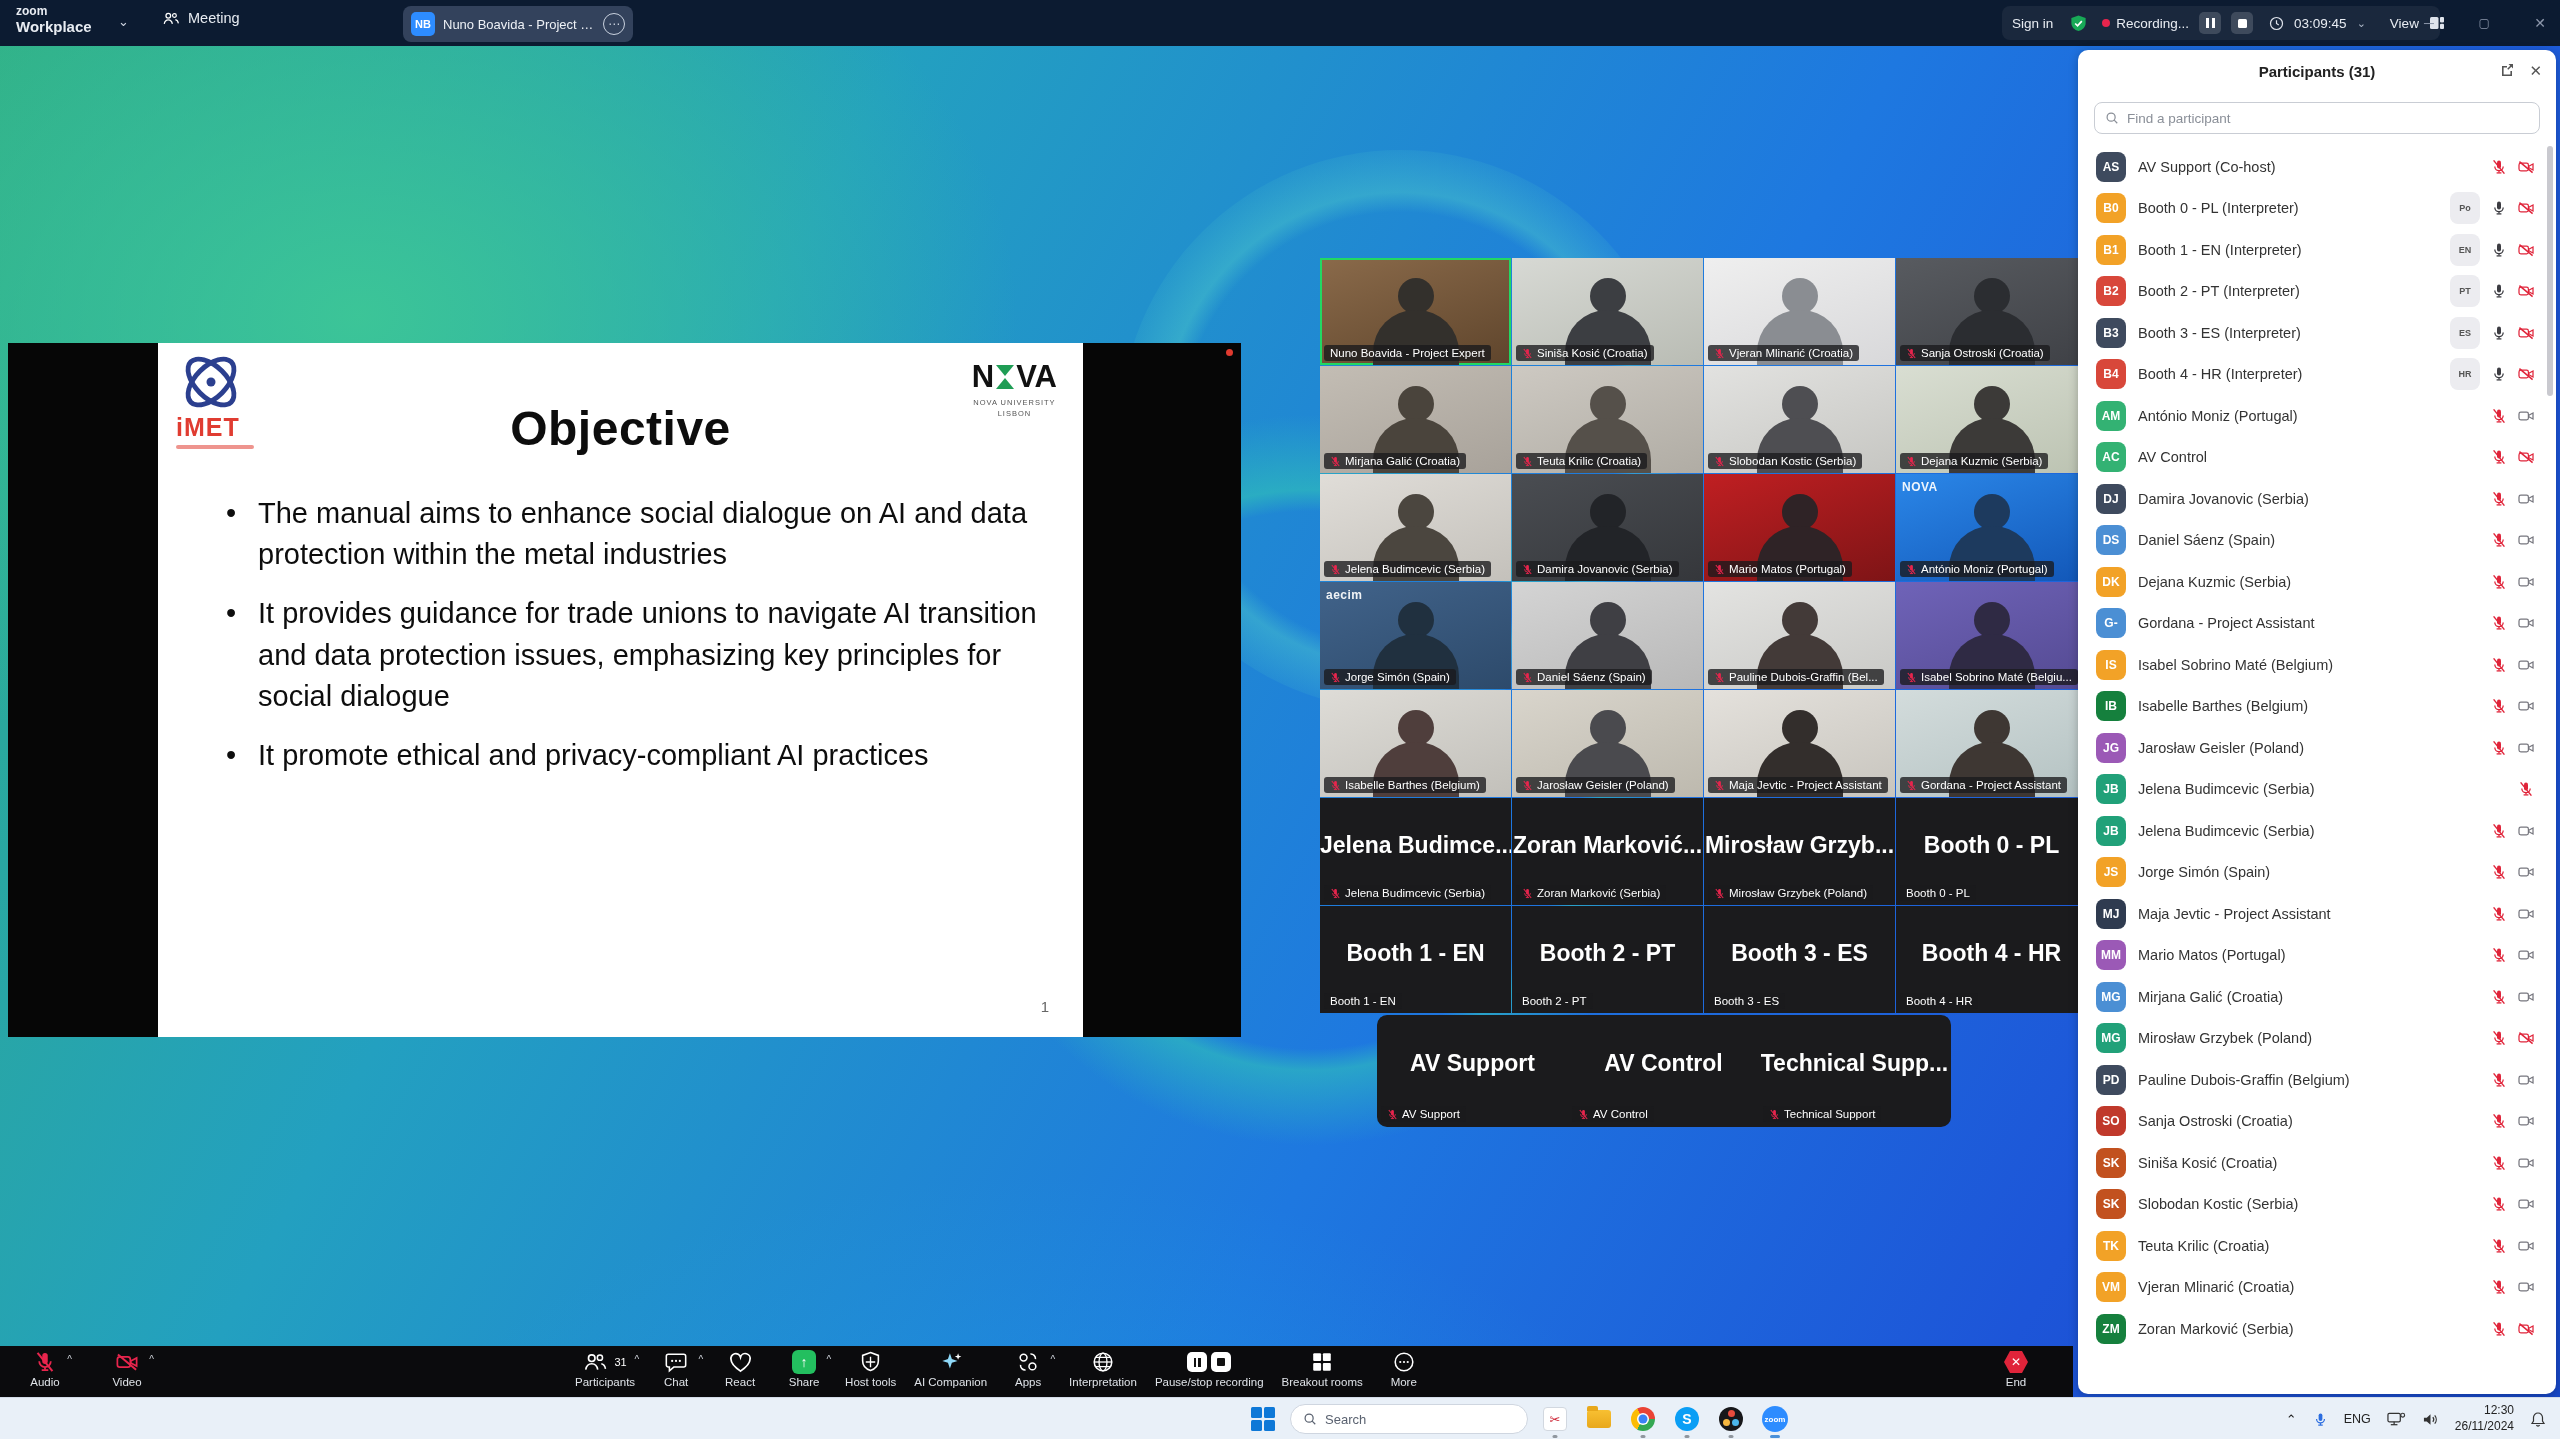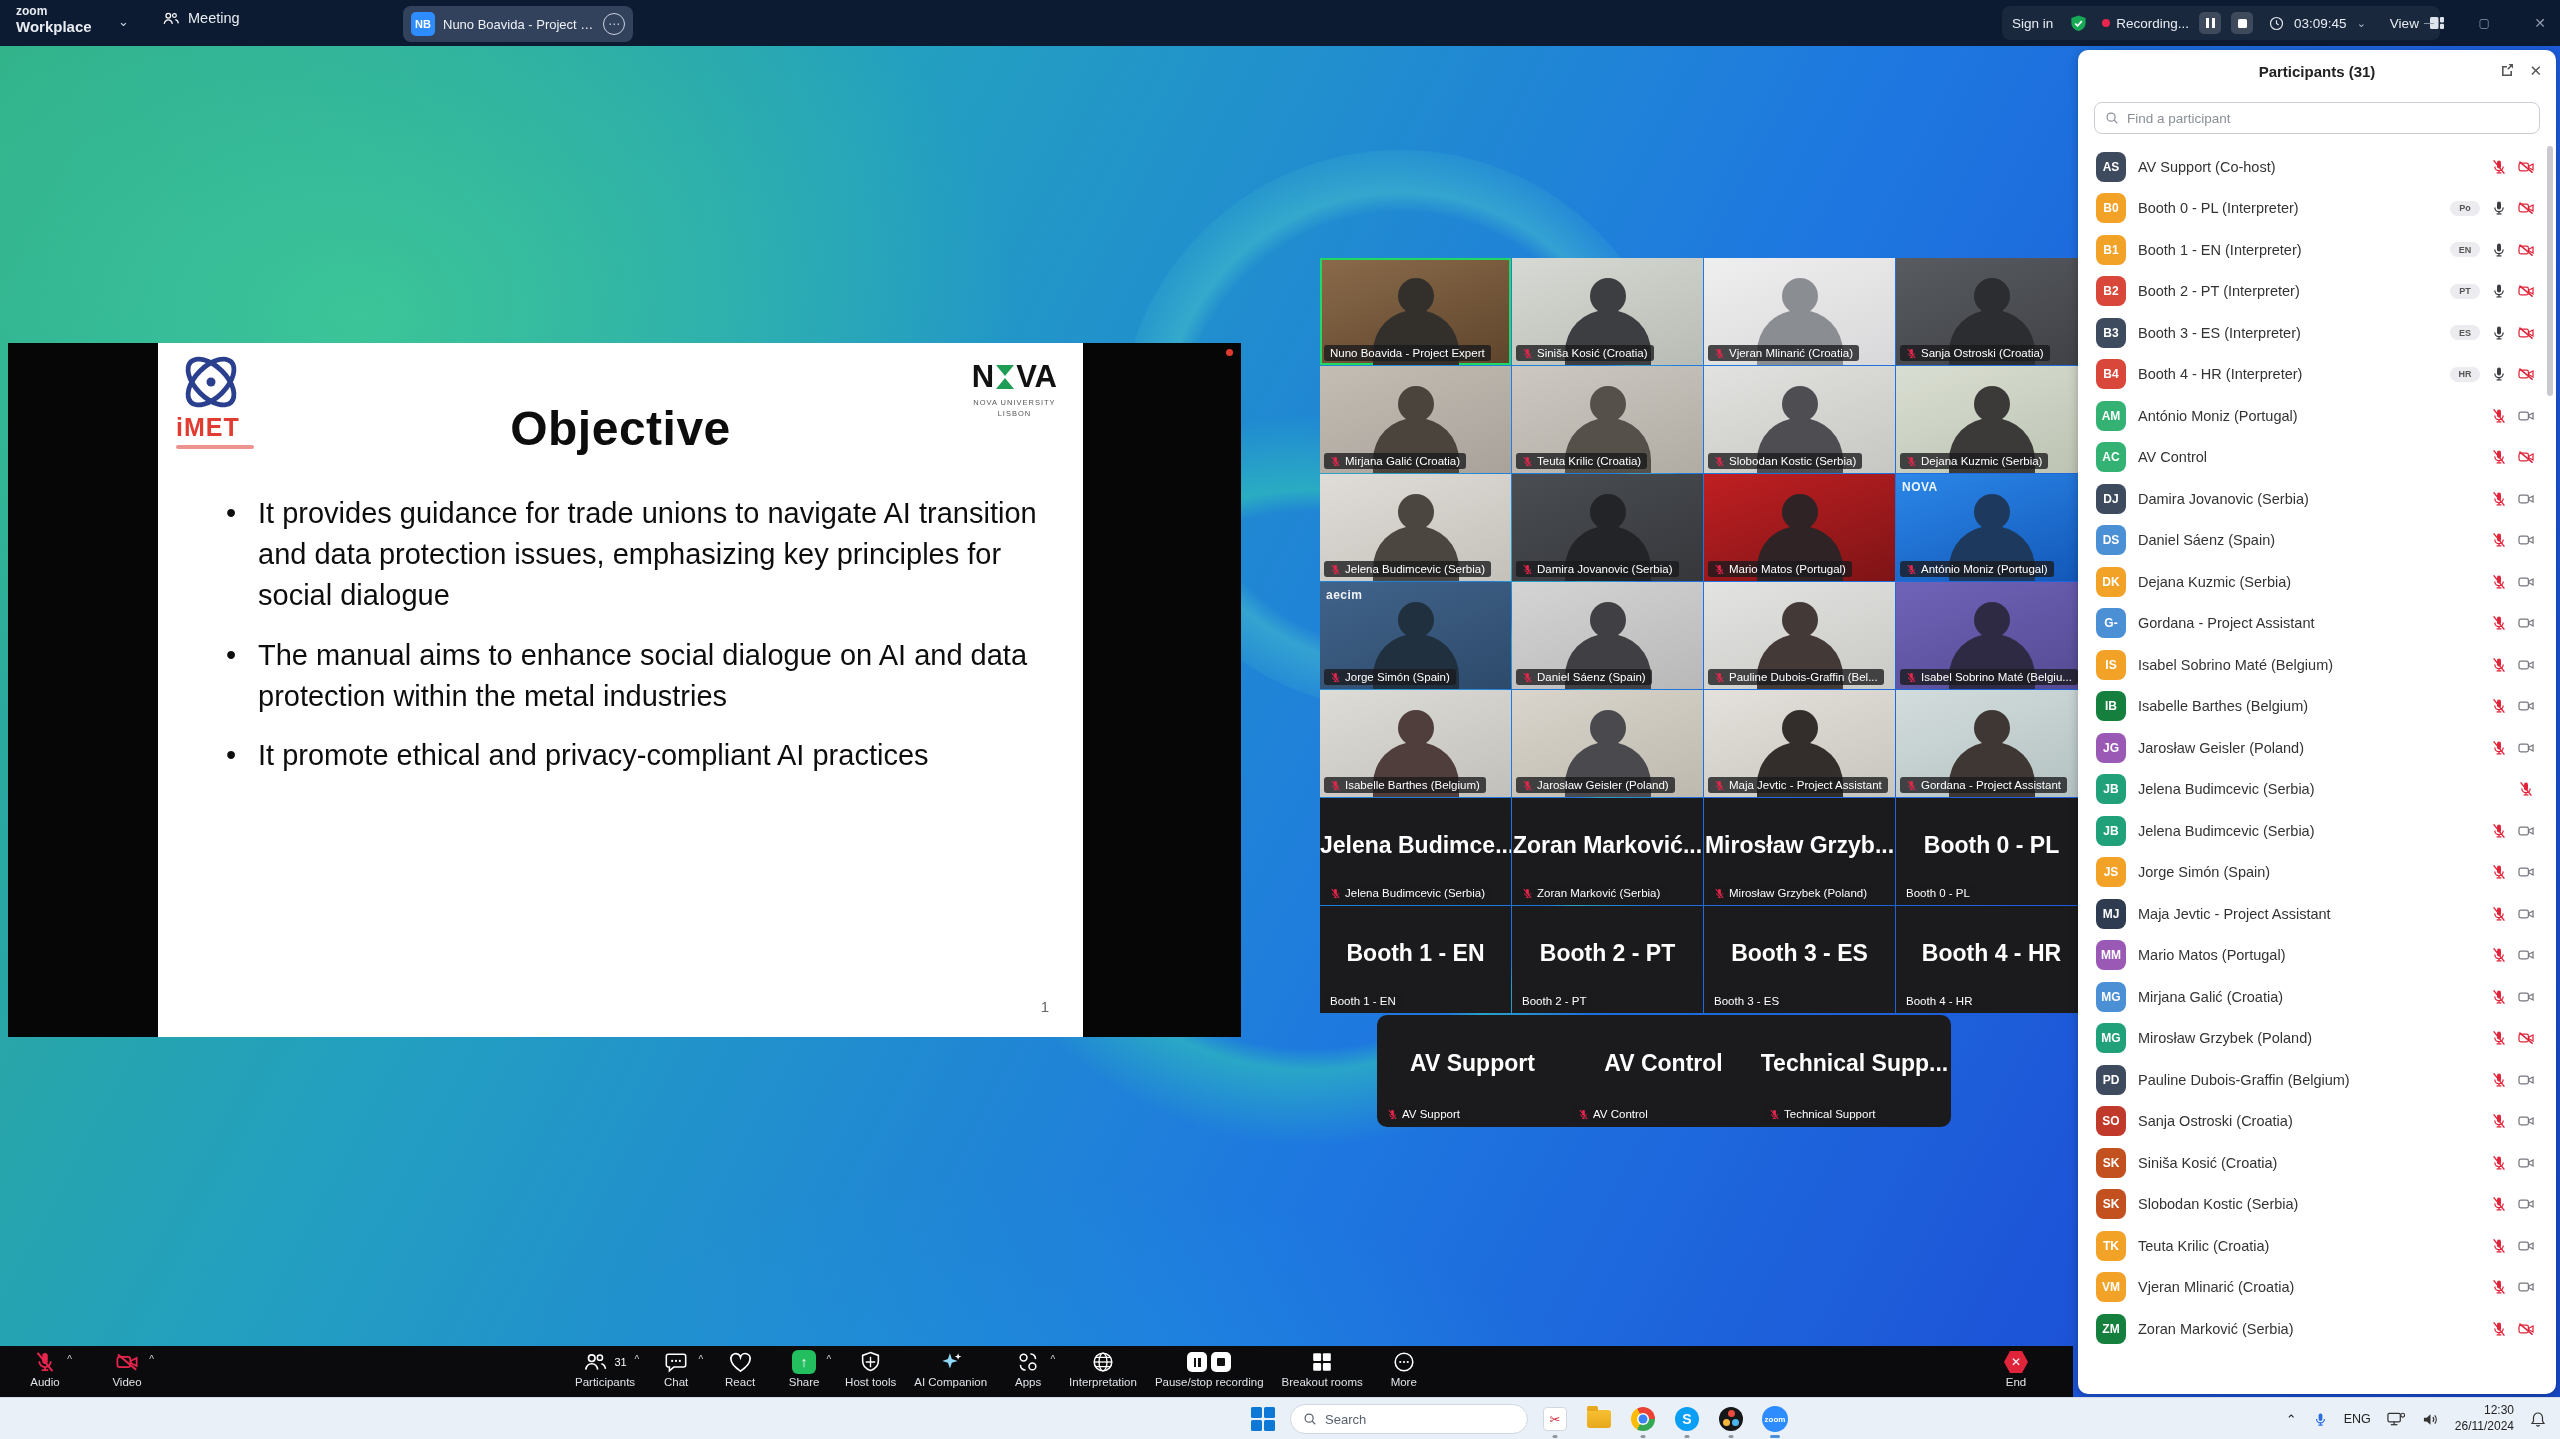--- a/index.html
+++ b/index.html
@@ -93,21 +93,21 @@
   .p-search{position:absolute;left:16px;right:16px;top:52px;height:32px;border:1px solid #c9cdd4;border-radius:8px;
     display:flex;align-items:center;padding:0 10px;gap:6px;box-sizing:border-box;}
   .p-search input{border:none;outline:none;flex:1;font-size:13.5px;color:#333;font-family:inherit;background:transparent;}
   .p-search input::placeholder{color:#8a8f98;}
   .p-list{position:absolute;left:0;right:8px;top:96px;bottom:48px;overflow:hidden;}
   .p-row{height:41.5px;display:flex;align-items:center;padding:0 14px 0 18px;gap:12px;}
   .p-av{width:30px;height:30px;border-radius:8px;color:#fff;font-size:12px;font-weight:bold;
     display:flex;align-items:center;justify-content:center;flex:0 0 auto;}
   .p-name{flex:1;font-size:14.5px;color:#333;white-space:nowrap;overflow:hidden;text-overflow:ellipsis;}
   .p-icons{display:flex;align-items:center;gap:11px;flex:0 0 auto;}
-  .lang-pill{min-width:22px;height:15px;border-radius:8px;background:#ececf0;color:#555;font-size:9px;font-weight:bold;
+  .lang-pill{min-width:22px;height:32px;border-radius:8px;background:#ececf0;color:#555;font-size:9px;font-weight:bold;
     display:flex;align-items:center;justify-content:center;padding:0 4px;}
   .p-scroll{position:absolute;right:3px;top:96px;width:6px;height:250px;background:#c9c9cf;border-radius:3px;}
   .p-footer{position:absolute;left:0;right:0;bottom:10px;height:34px;display:flex;justify-content:center;gap:54px;align-items:center;}
   .p-btn{height:30px;border:1px solid #b9bec7;border-radius:8px;background:#fff;color:#333;font-size:13.5px;
     display:flex;align-items:center;justify-content:center;padding:0 18px;font-family:inherit;}
 
   
   .toolbar{position:absolute;left:0;top:1346px;width:2073px;height:51px;background:#0b0b0d;color:#e8eaee;}
   .tb-item{display:flex;flex-direction:column;align-items:center;gap:2px;position:relative;min-width:46px;}
   .tb-item .ic{height:24px;display:flex;align-items:center;justify-content:center;margin-top:4px;gap:4px;}
@@ -245,22 +245,22 @@
     <div class="nova-logo">
       <div class="nova-word">
           <span>N</span>
           <span class="nova-mark"></span>
           <span>VA</span>
         </div>
       <div class="nova-sub"><span>NOVA UNIVERSITY</span><br><span>LISBON</span></div>
     </div>
     <div class="slide-title">Objective</div>
     <ul class="bullets" id="slide-bullets">
+        <li>The manual aims to enhance social dialogue on AI and data protection within the metal industries</li>
         <li>It provides guidance for trade unions to navigate AI transition and data protection issues, emphasizing key principles for social dialogue</li>
-        <li>The manual aims to enhance social dialogue on AI and data protection within the metal industries</li>
         <li>It promote ethical and privacy-compliant AI practices</li>
       </ul>
     <div class="page-num">1</div>
   </div>
   <div class="slide-reddot"></div>
 </div>
 
 <div class="grid">
   <div class="vrows" id="video-rows">
       <div class="vtile active" style="background: linear-gradient(160deg, rgb(138, 106, 74), rgb(95, 69, 44));">

